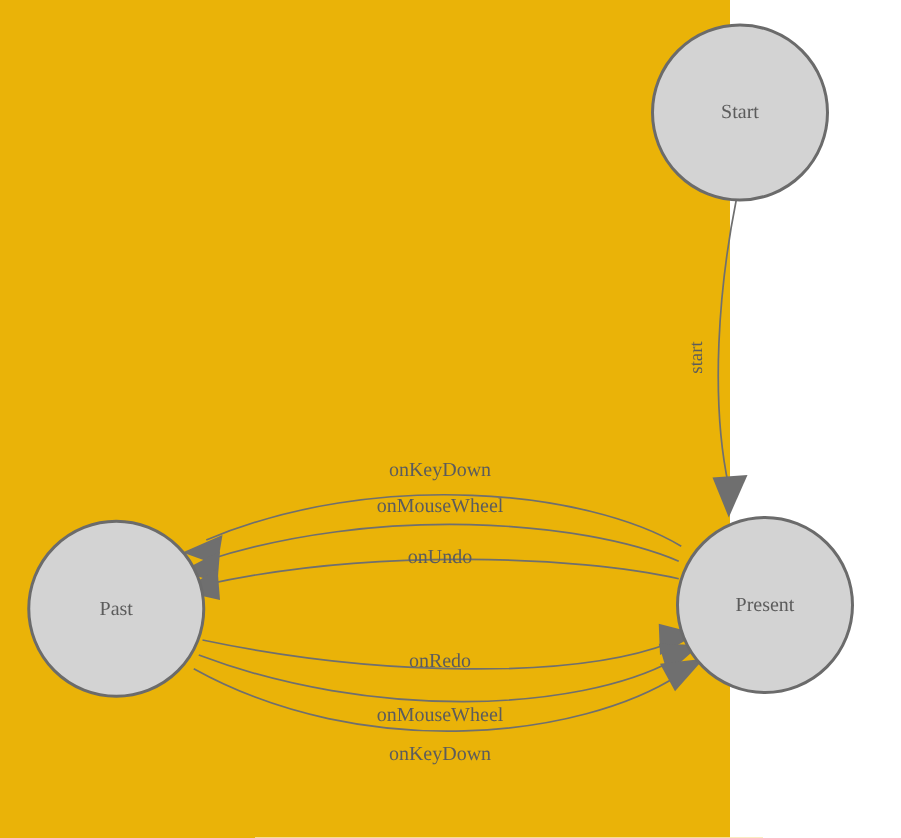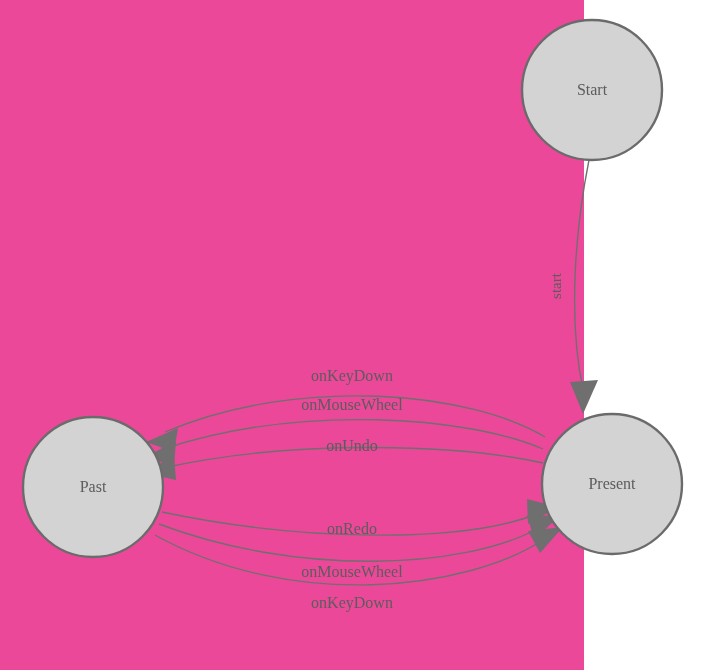--- a/index.html
+++ b/index.html
@@ -10,21 +10,21 @@
   body {
     width: 721px;
     height: 670px;
     overflow: hidden;
     font-family: "Liberation Serif", "DejaVu Serif", serif;
   }
   #diagram-root {
     position: relative;
     width: 584px;
     height: 670px;
-    background: #ec4899;
+    background: #eab308;
   }
   svg#state-diagram {
     display: block;
     width: 721px;
     height: 670px;
   }
   .node-circle {
     fill: #d3d3d3;
     stroke: #6b6b6b;
     stroke-width: 2.4;

